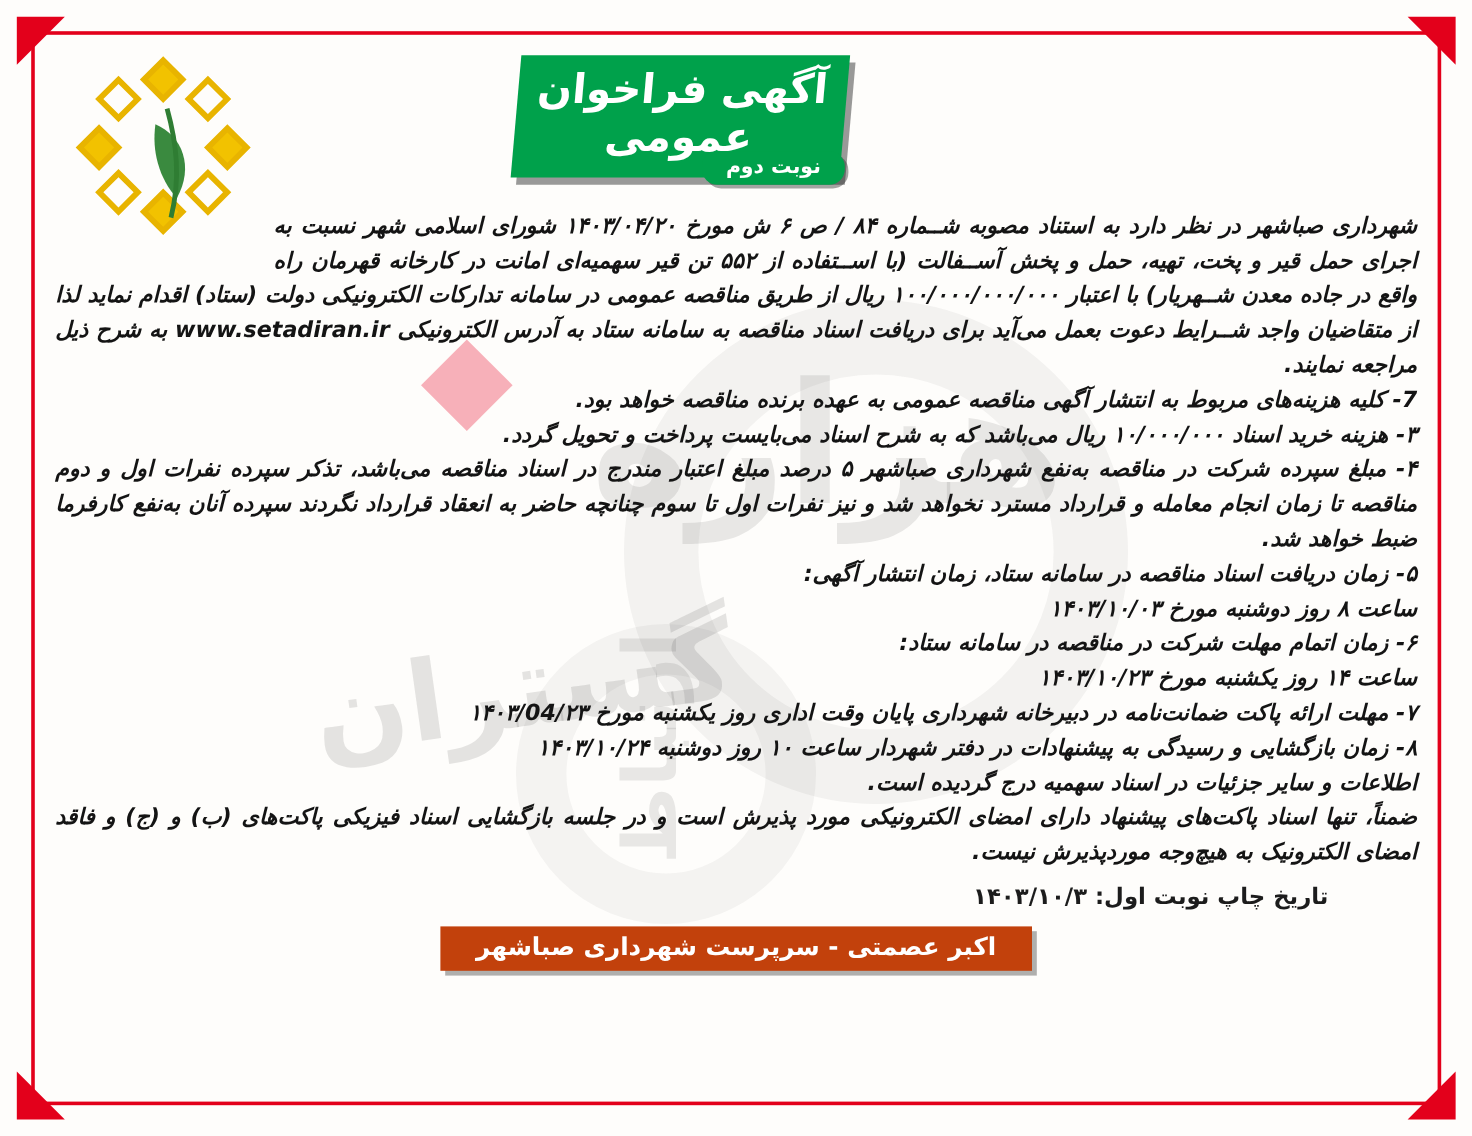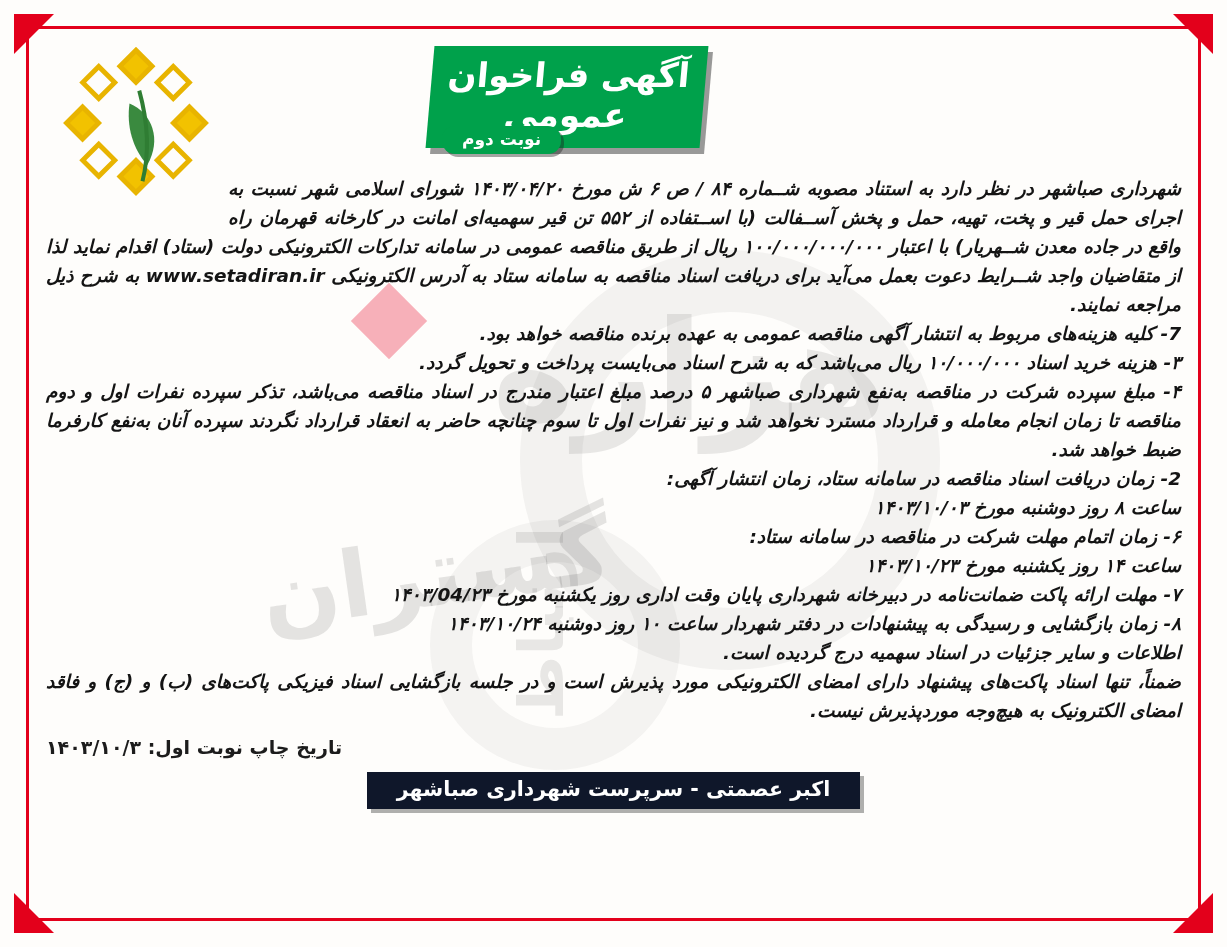--- a/index.html
+++ b/index.html
@@ -52,35 +52,35 @@
     margin:2px 6px 10px 4px;
   }
 
   .title-box {
     position:absolute; top:6px; left:384px; width:274px;
     background:#00a14b; color:#ffffff; text-align:center;
     font-size:34px; font-weight:bold; padding:9px 8px 13px;
     transform:skewX(-5deg);
     box-shadow:5px 6px 0 rgba(30,30,30,.45);
   }
-  .badge-wrap { position:absolute; top:86px; left:396px; width:274px; text-align:left; }
+  .badge-wrap { position:absolute; top:86px; left:384px; width:274px; text-align:right; }
   .round-badge {
     display:inline-block; background:#00a14b; color:#ffffff;
     font-size:17px; font-weight:bold; padding:3px 20px 5px;
     border-radius:13px; box-shadow:3px 3px 0 rgba(30,30,30,.4);
   }
 
   .body-text { padding-top:134px; font-size:18.5px; line-height:29px; }
   .body-text p { margin:0; text-align:justify;font-style:italic; }
 
-  .dates { margin-top:6px; margin-right:74px; font-size:19px; line-height:32px; color:#1c1c1c; text-align:left; }
+  .dates { margin-top:6px; margin-right:74px; font-size:19px; line-height:32px; color:#1c1c1c; text-align:right; }
 
   .footer-wrap { margin-top:9px; text-align:center; }
   .footer-bar {
-    display:inline-block; background:#0f172a; color:#ffffff;
+    display:inline-block; background:#c2410c; color:#ffffff;
     font-size:20.5px; font-weight:bold; padding:5px 30px 8px;
     box-shadow:4px 4px 0 rgba(30,30,30,.35);
   }
 </style>
 </head>
 <body>
 
 <div class="page">
 
   <div class="watermark">
@@ -120,21 +120,21 @@
     <div class="title-box">آگهی فراخوان عمومی</div>
     <div class="badge-wrap">
       <span class="round-badge">نوبت دوم</span>
     </div>
 
     <div class="body-text">
       <p>شهرداری صباشهر در نظر دارد به استناد مصوبه شــماره ۸۴ / ص ۶ ش مورخ ۱۴۰۳/۰۴/۲۰ شورای اسلامی شهر نسبت به اجرای حمل قیر و پخت، تهیه، حمل و پخش آســفالت (با اســتفاده از ۵۵۲ تن قیر سهمیه‌ای امانت در کارخانه قهرمان راه واقع در جاده معدن شــهریار) با اعتبار ۱۰۰/۰۰۰/۰۰۰/۰۰۰ ریال از طریق مناقصه عمومی در سامانه تدارکات الکترونیکی دولت (ستاد) اقدام نماید لذا از متقاضیان واجد شــرایط دعوت بعمل می‌آید برای دریافت اسناد مناقصه به سامانه ستاد به آدرس الکترونیکی www.setadiran.ir به شرح ذیل مراجعه نمایند.</p>
       <p>7- کلیه هزینه‌های مربوط به انتشار آگهی مناقصه عمومی به عهده برنده مناقصه خواهد بود.</p>
       <p>۳- هزینه خرید اسناد ۱۰/۰۰۰/۰۰۰ ریال می‌باشد که به شرح اسناد می‌بایست پرداخت و تحویل گردد.</p>
       <p>۴- مبلغ سپرده شرکت در مناقصه به‌نفع شهرداری صباشهر ۵ درصد مبلغ اعتبار مندرج در اسناد مناقصه می‌باشد، تذکر سپرده نفرات اول و دوم مناقصه تا زمان انجام معامله و قرارداد مسترد نخواهد شد و نیز نفرات اول تا سوم چنانچه حاضر به انعقاد قرارداد نگردند سپرده آنان به‌نفع کارفرما ضبط خواهد شد.</p>
-      <p>2- زمان دریافت اسناد مناقصه در سامانه ستاد، زمان انتشار آگهی:</p>
+      <p>۵- زمان دریافت اسناد مناقصه در سامانه ستاد، زمان انتشار آگهی:</p>
       <p>ساعت ۸ روز دوشنبه مورخ ۱۴۰۳/۱۰/۰۳</p>
       <p>۶- زمان اتمام مهلت شرکت در مناقصه در سامانه ستاد:</p>
       <p>ساعت ۱۴ روز یکشنبه مورخ ۱۴۰۳/۱۰/۲۳</p>
       <p>۷- مهلت ارائه پاکت ضمانت‌نامه در دبیرخانه شهرداری پایان وقت اداری روز یکشنبه مورخ ۱۴۰۳/04/۲۳</p>
       <p>۸- زمان بازگشایی و رسیدگی به پیشنهادات در دفتر شهردار ساعت ۱۰ روز دوشنبه ۱۴۰۳/۱۰/۲۴</p>
       <p>اطلاعات و سایر جزئیات در اسناد سهمیه درج گردیده است.</p>
       <p>ضمناً، تنها اسناد پاکت‌های پیشنهاد دارای امضای الکترونیکی مورد پذیرش است و در جلسه بازگشایی اسناد فیزیکی پاکت‌های (ب) و (ج) و فاقد امضای الکترونیک به هیچ‌وجه موردپذیرش نیست.</p>
     </div>
 
     <div class="dates">

